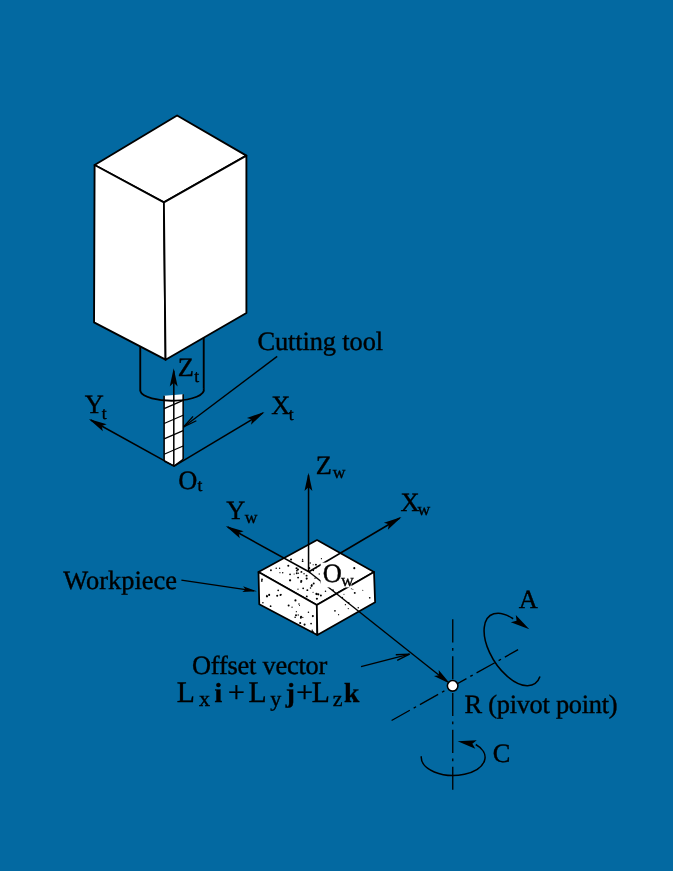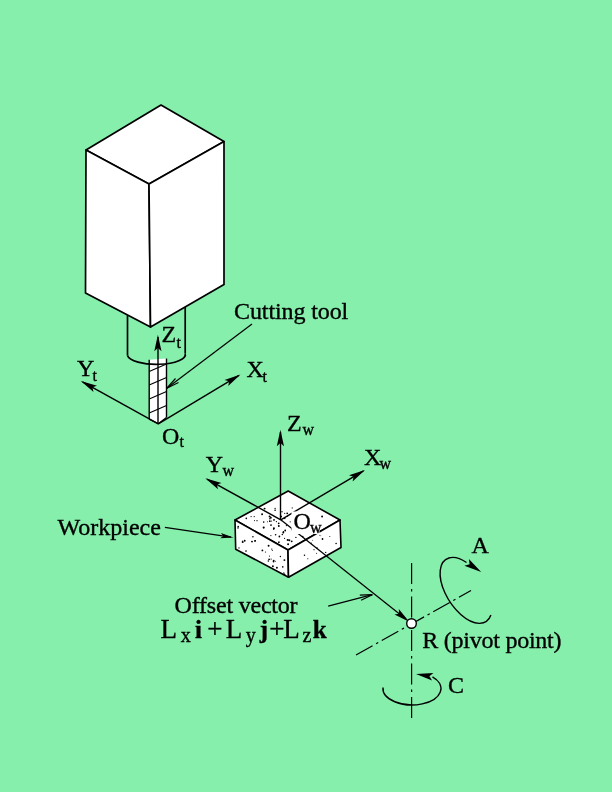--- a/index.html
+++ b/index.html
@@ -1,14 +1,14 @@
 <!DOCTYPE html>
 <html><head><meta charset="utf-8"><style>
 html,body{margin:0;padding:0;background:#fff;}
-#page{position:relative;width:612px;height:792px;background:#86efac;overflow:hidden;}
+#page{position:relative;width:612px;height:792px;background:#0369a1;overflow:hidden;}
 </style></head><body>
 <div id="page">
 <svg width="612" height="792" viewBox="0 0 612 792" style="position:absolute;top:0;left:0">
 <path d="M86,150 L161,105 L224,141.5 L149,184 Z" fill="#fff" stroke="#000" stroke-width="1.7" stroke-linejoin="round"></path>
 <path d="M86,150 L85.5,293 L150.5,327 L149,184 Z" fill="#fff" stroke="#000" stroke-width="1.7" stroke-linejoin="round"></path>
 <path d="M149,184 L150.5,327 L224,284.5 L224,141.5 Z" fill="#fff" stroke="#000" stroke-width="1.7" stroke-linejoin="round"></path>
 <line x1="127.5" y1="315.3" x2="127.5" y2="355.5" stroke="#000" stroke-width="1.7"></line>
 <line x1="185.2" y1="307" x2="185.2" y2="353.5" stroke="#000" stroke-width="1.7"></line>
 <polygon points="149.2,359.8 149.2,419.2 158.3,423.8 166.5,417.5 166.5,358.5" fill="#fff"></polygon>
 <line x1="149.2" y1="359.8" x2="149.2" y2="419.2" stroke="#000" stroke-width="1.4"></line>

